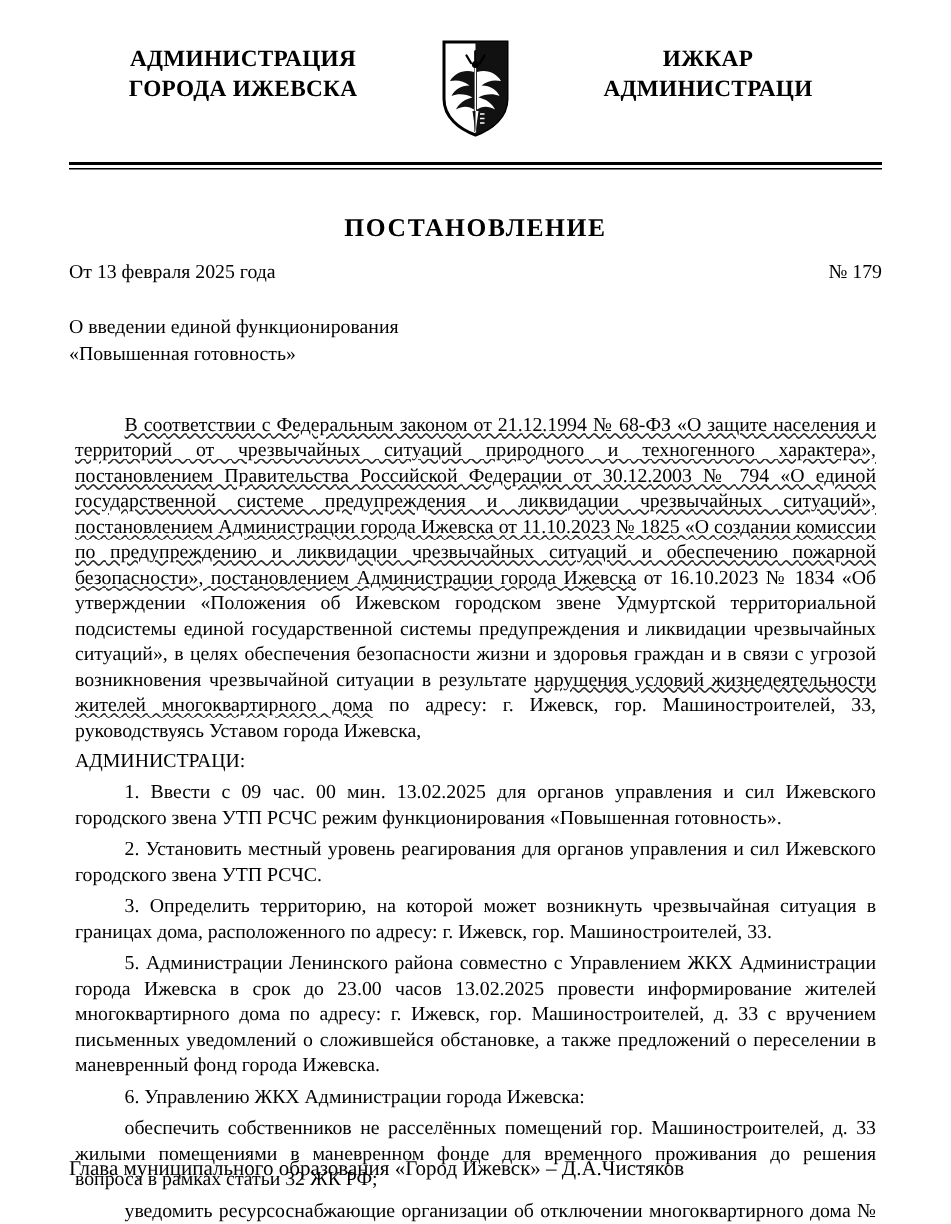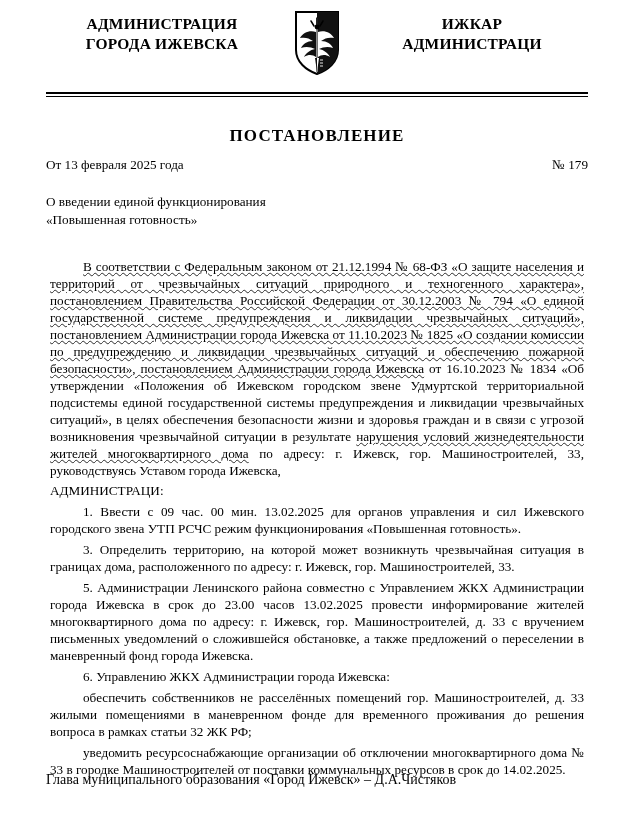--- a/index.html
+++ b/index.html
@@ -23,21 +23,21 @@
     height: 816px;
     box-sizing: border-box;
     padding: 0 46px;
   }
 
   
   .letterhead {
     display: flex;
     align-items: flex-start;
     justify-content: space-between;
-    padding-top: 10px;
+    padding-top: 26px;
     height: 72px;
   }
   .lh-block {
     font-weight: bold;
     font-size: 15.5px;
     line-height: 1.32;
     letter-spacing: 0.2px;
     text-align: center;
     white-space: pre-line;
     padding-top: 4px;
@@ -196,20 +196,22 @@
 
   <div class="body">
 
     <p class="p-indent"><span class="u">В соответствии с Федеральным законом от 21.12.1994 № 68-ФЗ «О защите населения и территорий от чрезвычайных ситуаций природного и техногенного характера», постановлением Правительства Российской Федерации от 30.12.2003 № 794 «О единой государственной системе предупреждения и ликвидации чрезвычайных ситуаций», постановлением Администрации города Ижевска от 11.10.2023 № 1825 «О создании комиссии по предупреждению и ликвидации чрезвычайных ситуаций и обеспечению пожарной безопасности», постановлением Администрации города Ижевска</span><span> от 16.10.2023 № 1834 «Об утверждении «Положения об Ижевском городском звене Удмуртской территориальной подсистемы единой государственной системы предупреждения и ликвидации чрезвычайных ситуаций», в целях обеспечения безопасности жизни и здоровья граждан и в связи с угрозой возникновения чрезвычайной ситуации в результате </span><span class="u">нарушения условий жизнедеятельности жителей многоквартирного дома</span><span> по адресу: г. Ижевск, гор. Машиностроителей, 33, руководствуясь Уставом города Ижевска,</span></p>
 
     <p class="postanovlyayu">АДМИНИСТРАЦИ:</p>
 
     <p class="p-indent"><span>1.</span>
       <span>Ввести с 09 час. 00 мин. 13.02.2025 для органов управления и сил Ижевского городского звена УТП РСЧС режим функционирования «Повышенная готовность».</span></p>
 
+    <p class="p-indent"><span>2.</span>
+      <span>Установить местный уровень реагирования для органов управления и сил Ижевского городского звена УТП РСЧС.</span></p>
 
     <p class="p-indent"><span>3.</span>
       <span>Определить территорию, на которой может возникнуть чрезвычайная ситуация в границах дома, расположенного по адресу: г. Ижевск, гор. Машиностроителей, 33.</span></p>
 
 
     <p class="p-indent"><span>5.</span>
       <span>Администрации Ленинского района совместно с Управлением ЖКХ Администрации города Ижевска в срок до 23.00 часов 13.02.2025 провести информирование жителей многоквартирного дома по адресу: г. Ижевск, гор. Машиностроителей, д. 33 с вручением письменных уведомлений о сложившейся обстановке, а также предложений о переселении в маневренный фонд города Ижевска.</span></p>
 
     <p class="p-indent"><span>6.</span>
       <span>Управлению ЖКХ Администрации города Ижевска:</span></p>

